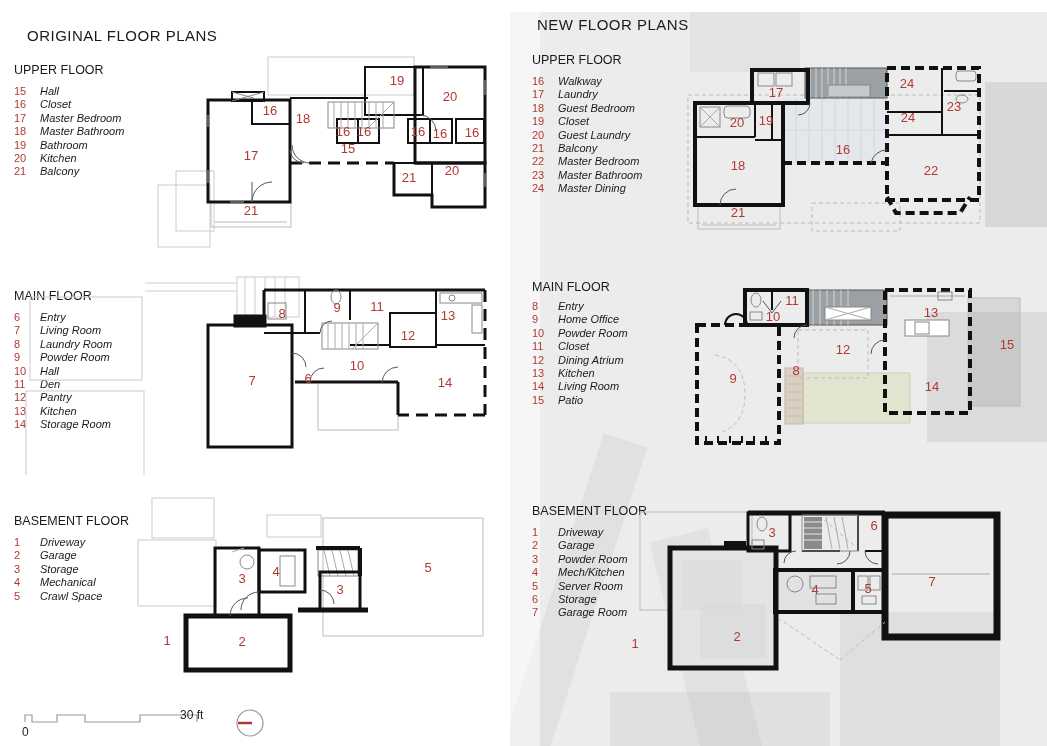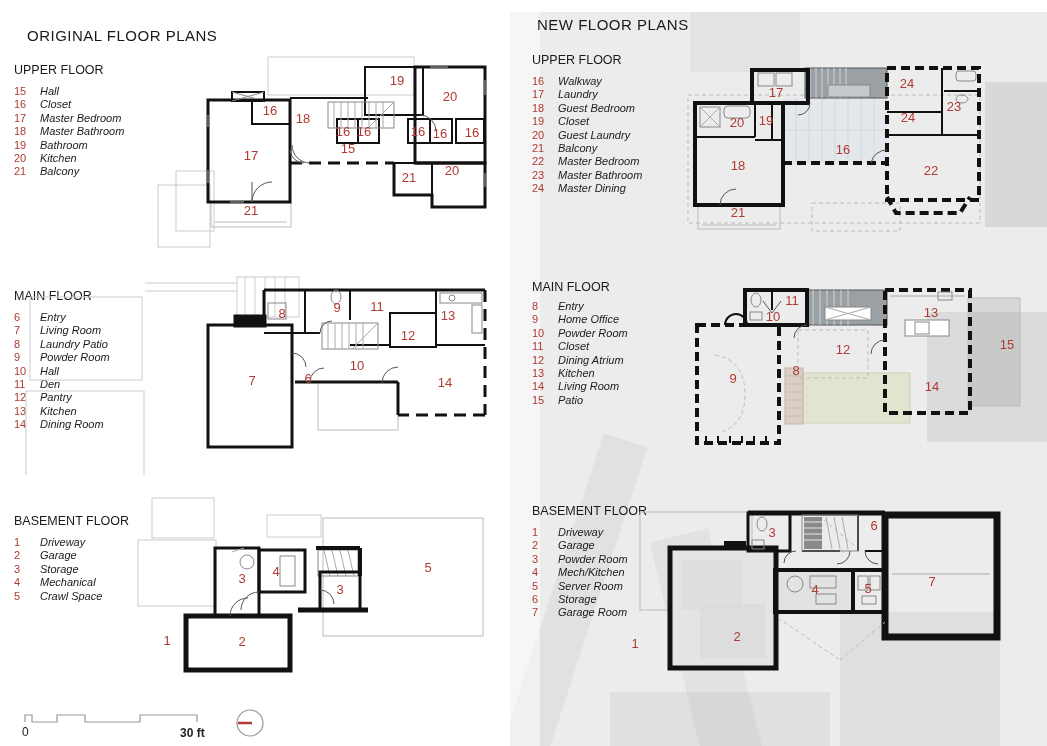--- a/index.html
+++ b/index.html
@@ -92,21 +92,21 @@
       <div class="lrow">
         <span class="lnum">6</span>
         <span class="llab">Entry</span>
       </div>
       <div class="lrow">
         <span class="lnum">7</span>
         <span class="llab">Living Room</span>
       </div>
       <div class="lrow">
         <span class="lnum">8</span>
-        <span class="llab">Laundry Patio</span>
+        <span class="llab">Laundry Room</span>
       </div>
       <div class="lrow">
         <span class="lnum">9</span>
         <span class="llab">Powder Room</span>
       </div>
       <div class="lrow">
         <span class="lnum">10</span>
         <span class="llab">Hall</span>
       </div>
       <div class="lrow">
@@ -116,21 +116,21 @@
       <div class="lrow">
         <span class="lnum">12</span>
         <span class="llab">Pantry</span>
       </div>
       <div class="lrow">
         <span class="lnum">13</span>
         <span class="llab">Kitchen</span>
       </div>
       <div class="lrow">
         <span class="lnum">14</span>
-        <span class="llab">Dining Room</span>
+        <span class="llab">Storage Room</span>
       </div>
     </div>
   <div class="floor-title" style="left:14px;top:502px;">BASEMENT FLOOR</div>
   <div class="legend" style="left:14px;top:524px;">
       <div class="lrow">
         <span class="lnum">1</span>
         <span class="llab">Driveway</span>
       </div>
       <div class="lrow">
         <span class="lnum">2</span>
@@ -638,14 +638,14 @@
     <span class="rnum" style="left: 125px; top: 143px;">1</span>
   </div>
 
 <div id="scalebar-wrap">
   <svg width="300" height="46" viewBox="0 0 300 46">
     <path d="M25,22 v-7 h7 v7 h25 v-7 h28 v7 h55 v-7 h57 v7" style="stroke:#999;stroke-width:1.2;fill:none"></path>
     <circle cx="250" cy="23" r="13" style="stroke:#999;stroke-width:1.2;fill:none"></circle>
     <line x1="238" y1="23" x2="252" y2="23" style="stroke:#b03a33;stroke-width:2.5"></line>
   </svg>
   <span class="scale-label" style="left:22px;top:25px;">0</span>
-  <span class="scale-label" style="left:180px;top:26px;font-weight:bold;">30 ft</span>
+  <span class="scale-label" style="left:180px;top:8px;">30 ft</span>
 </div>
 
 </body></html>

